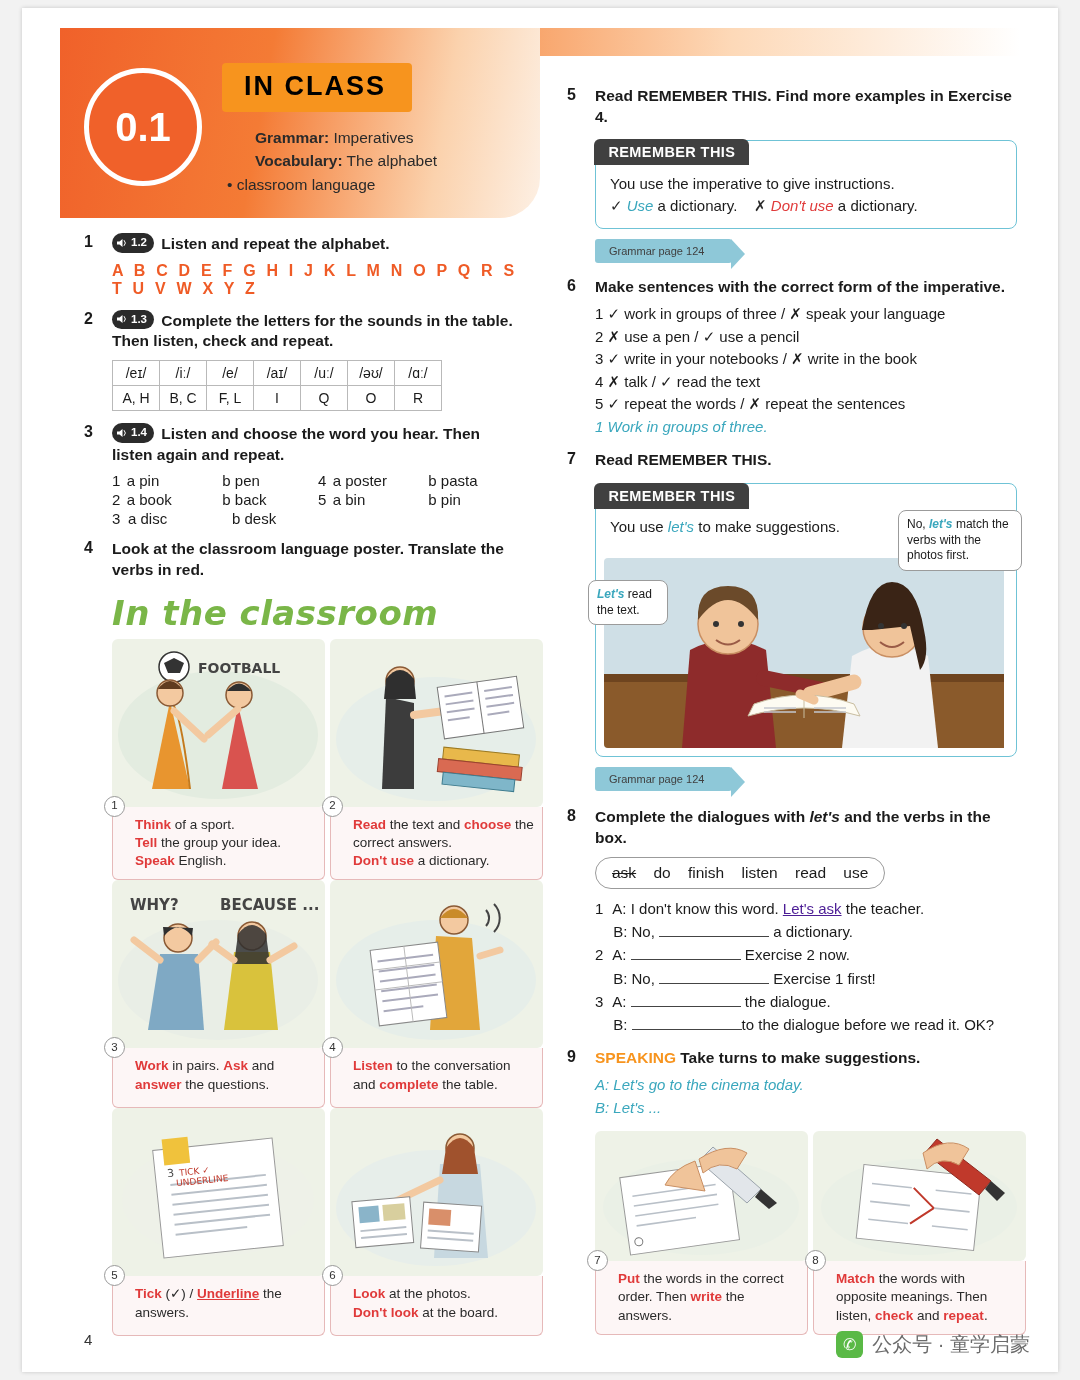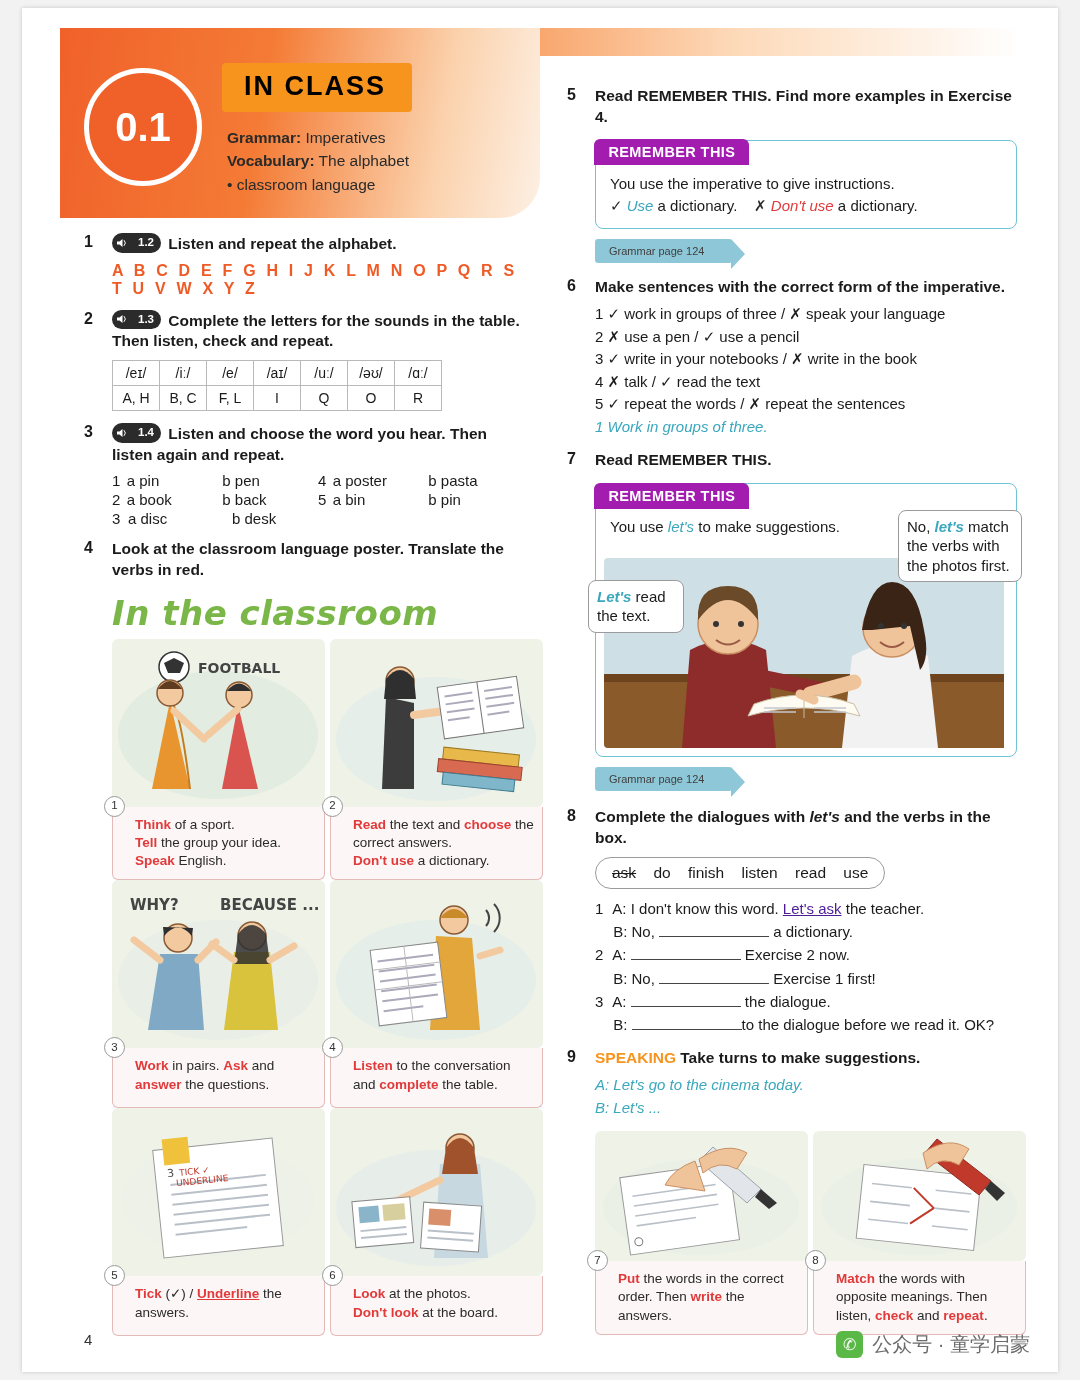--- a/index.html
+++ b/index.html
@@ -39,37 +39,37 @@
   }
   .in-class-tab {
     position:absolute; left:200px; top:55px;
     background:#f7941e;
     color:#000000;
     font-size:27px; font-weight:bold; letter-spacing:2px;
     padding:8px 26px 10px 22px;
     border-radius:4px;
   }
   .hdr-meta { position:absolute; left:205px; top:118px; width:300px; color:#2a2a2a; font-size:15.5px; line-height:1.5;}
-  .hdr-meta b { font-weight:bold; }
+  .hdr-meta b { font-weight:bold;margin-left:28px; }
   .hdr-meta .bullet { color:#2a2a2a; }
 
   
   .col-left { position:absolute; left:62px; top:225px; width:440px; }
   .col-right { position:absolute; left:545px; top:78px; width:450px; }
 
   .ex { position:relative; margin-bottom:12px; }
   .ex-num {
     position:absolute; left:0; top:0; width:22px;
     font-weight:bold; font-size:16px; color:#1b1b1b;
   }
   .ex-body { margin-left:28px; font-size:15.5px; color:#1b1b1b; line-height:1.35; }
   .ex-body b { font-weight:bold; }
 
   .audio-pill {
-    display:inline-flex; align-items:center; gap:10px;
+    display:inline-flex; align-items:center; gap:3px;
     background:#2b2b2b; color:#fff; border-radius:10px;
     font-size:11.5px; font-weight:bold; padding:2px 7px 2px 5px;
     vertical-align:1px; margin-right:3px;
   }
   .audio-pill svg { display:block; }
 
   .alphabet {
     color:#ef5b26; font-weight:bold; font-size:16px; letter-spacing:3.2px;
     margin:7px 0 0 28px;
   }
@@ -119,21 +119,21 @@
     font-size:11.5px; color:#333;
     display:flex; align-items:center; justify-content:center;
   }
 
   
   .remember {
     border:1.6px solid #6fc3d6; border-radius:8px;
     margin:6px 0 0 28px; position:relative; background:#fff;
   }
   .remember-tab {
-    display:inline-block; background:#a21caf; color:#fff;
+    display:inline-block; background:#404040; color:#fff;
     font-weight:bold; font-size:14.5px; letter-spacing:.4px;
     padding:5px 14px; border-radius:6px 6px 0 0;
     position:relative; top:-1.6px; left:-1.6px;
   }
   .remember-body { padding:6px 14px 12px 14px; font-size:15px; color:#1b1b1b; line-height:1.45;}
   .tick { color:#2a2a2a; }
   .teal-i { color:#3aa7bd; font-style:italic; }
   .red-i { color:#e03a3a; font-style:italic; }
 
   .grammar-tag {
@@ -147,21 +147,21 @@
     content:""; position:absolute; right:-13px; top:0;
     border-left:14px solid #8ec8d8;
     border-top:15.5px solid transparent;
     border-bottom:15.5px solid transparent;
   }
 
   .list-lines { margin:5px 0 0 28px; font-size:15px; color:#1b1b1b; line-height:1.5;}
   .ans-italic { color:#3aa7bd; font-style:italic; }
   .bubble {
     position:absolute; background:#fff; border:1.5px solid #9b9b9b;
-    border-radius:8px; font-size:15px; line-height:1.3; padding:6px 8px; color:#1b1b1b;
+    border-radius:8px; font-size:12px; line-height:1.3; padding:6px 8px; color:#1b1b1b;
     z-index:5;
   }
   .bubble .teal { color:#3aa7bd; font-style:italic; font-weight:bold;}
   .bubble:after {
     content:""; position:absolute; width:0; height:0;
   }
   
   .wordbox {
     margin:8px 0 0 28px; display:inline-block;
     border:1.5px solid #9b9b9b; border-radius:16px;
@@ -556,21 +556,21 @@
 
             <path d="M150 146 q50 -18 100 0 l6 12 q-56 -16 -112 0z" fill="#fdfbf2" stroke="#c8bda0"></path>
             <path d="M200 140 v20" stroke="#c8bda0"></path>
             <g stroke="#c3c8cf" stroke-width="1.4">
               <path d="M160 150h32M160 154h32M210 150h32M210 154h32"></path>
             </g>
             <path d="M196 136 l14 6" stroke="#f0c49a" stroke-width="9" stroke-linecap="round"></path>
           </svg>
         </div>
 
-        <div class="bubble" style="left:-8px; top:22px; width:96px;">
+        <div class="bubble" style="left:-8px; top:22px; width:80px;">
           <span class="teal">Let's</span><span> read the text.</span>
         </div>
         <div class="bubble" style="right:-6px; top:-48px; width:124px;">
           <span>No, </span><span class="teal">let's</span><span> match the verbs with the photos first.</span>
         </div>
       </div>
     </div>
 
     <div class="grammar-tag">Grammar page 124</div>
 

